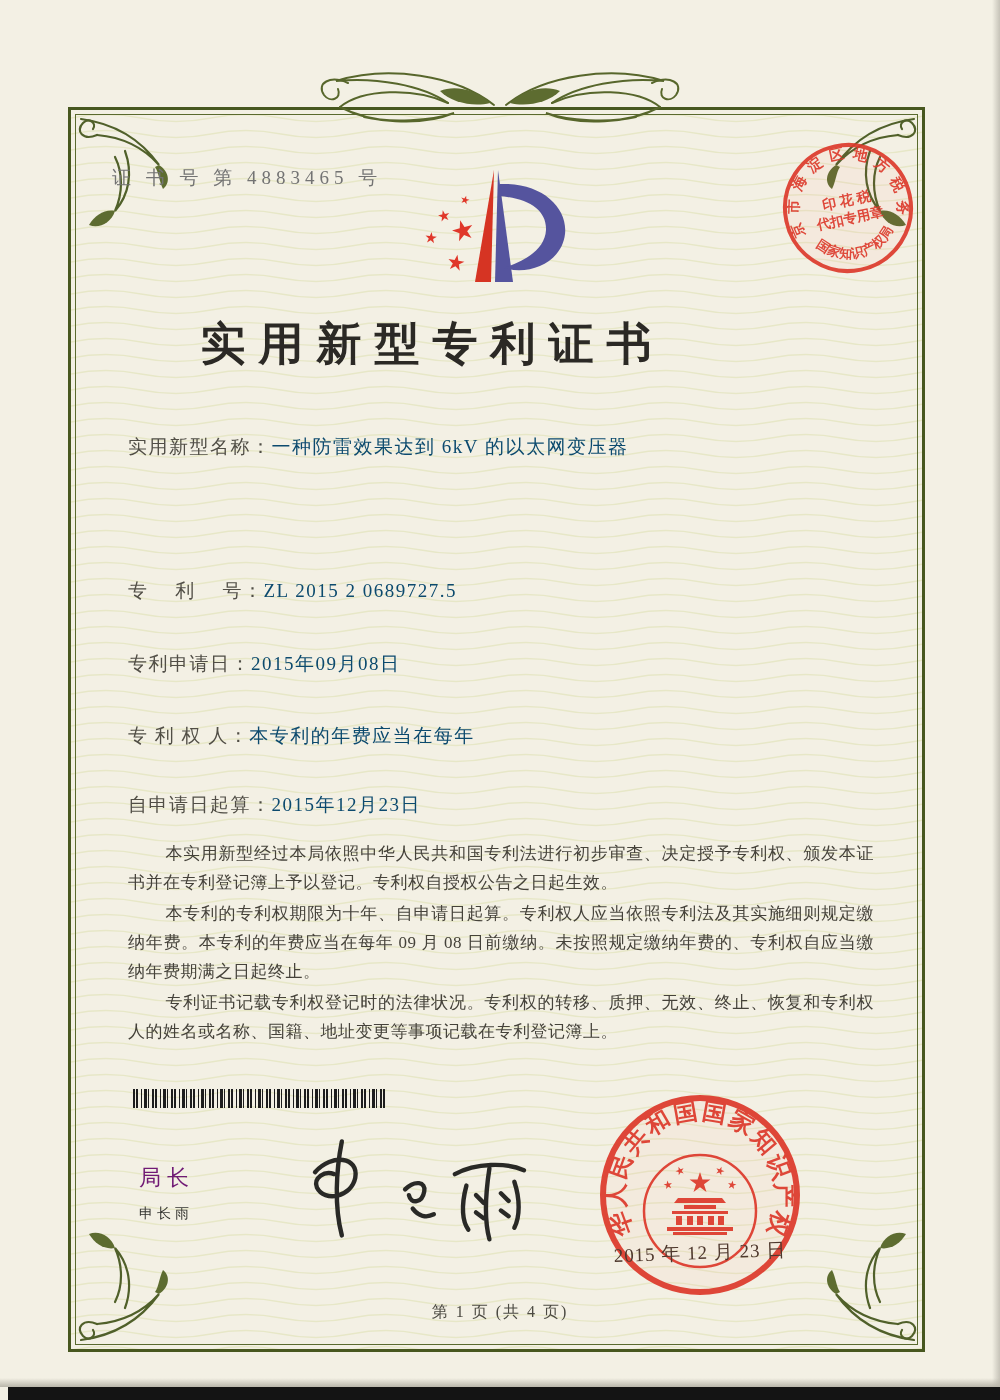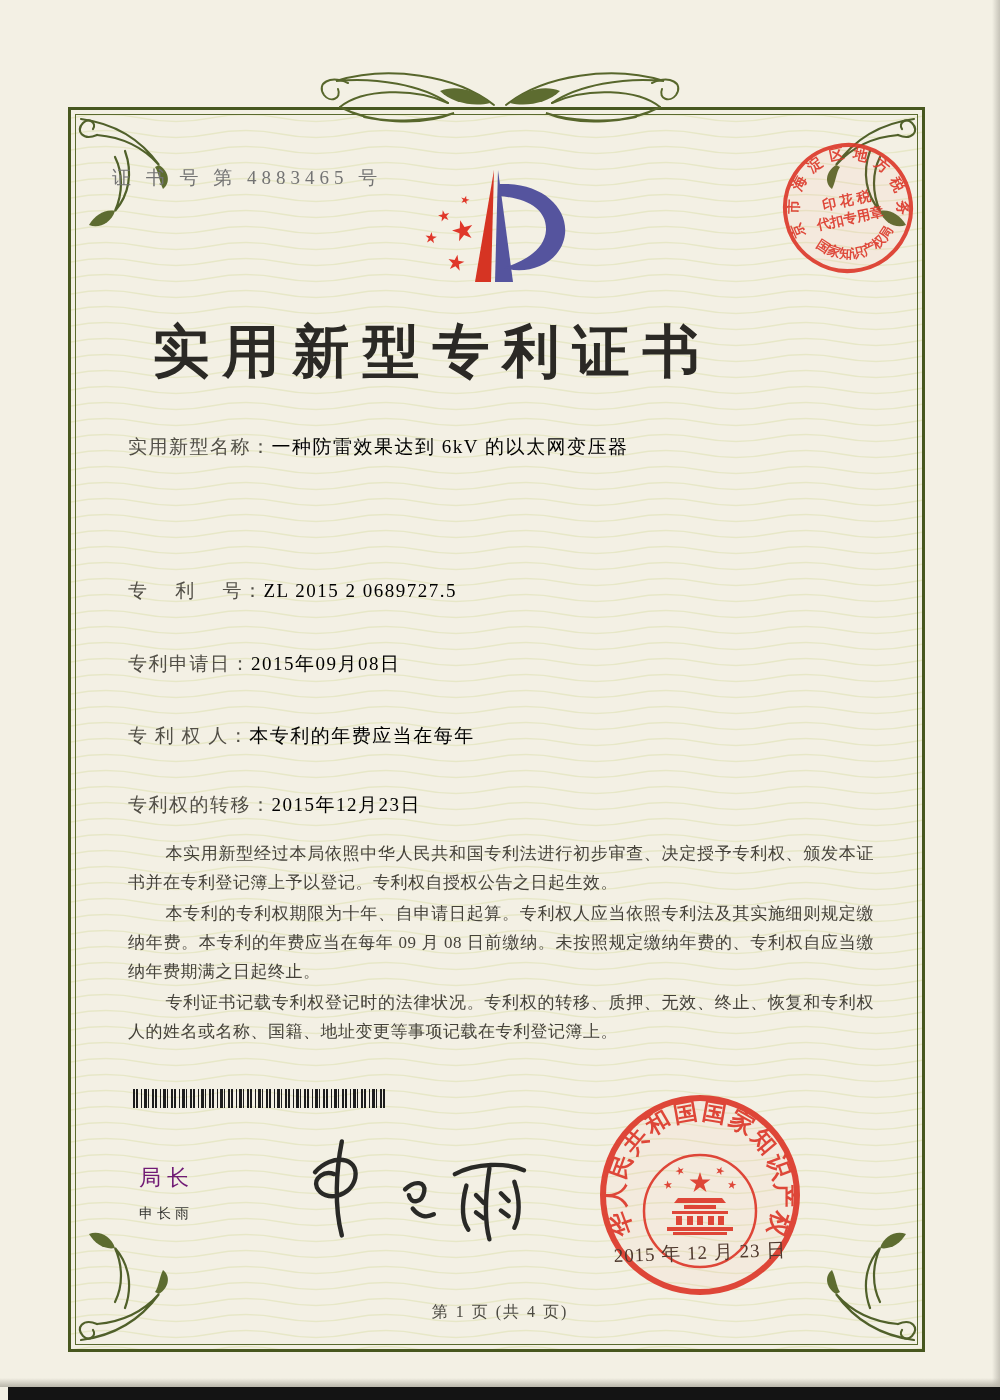--- a/index.html
+++ b/index.html
@@ -8,25 +8,25 @@
   
   .frame-outer{position:absolute;left:68px;top:107px;width:857px;height:1245px;
                border:3px solid #47571f;box-sizing:border-box;}
   .frame-inner{position:absolute;left:4px;top:4px;right:4px;bottom:4px;border:1px solid #5a6a2e;}
   .wavebg{position:absolute;left:71px;top:110px;pointer-events:none;}
   .ornaments{position:absolute;left:0;top:0;pointer-events:none;}
   
   .cert-no{position:absolute;left:112px;top:165px;font-size:19px;letter-spacing:5px;color:#737373;}
   .logo{position:absolute;left:418px;top:164px;}
   .tax-seal{position:absolute;left:763px;top:123px;}
-  .title{position:absolute;left:0;top:314px;width:852px;text-align:center;font-size:57px;
+  .title{position:absolute;left:0;top:314px;width:852px;text-align:center;font-size:45px;
          font-weight:bold;letter-spacing:13px;text-indent:13px;color:#2b2925;}
   .frow{position:absolute;left:128px;font-size:19px;color:#514e46;letter-spacing:1.5px;
         white-space:nowrap;}
-  .frow .fvalue{color:#000000;}
+  .frow .fvalue{color:#0c4a6e;}
   .paras{position:absolute;left:128px;top:839px;width:758px;font-size:17px;line-height:29px;
          color:#45423a;text-align:justify;letter-spacing:.5px;}
   .paras p{margin:0 12px 2px 0;text-indent:2.2em;}
   .barcode{position:absolute;left:133px;top:1089px;width:252px;height:19px;
     background:repeating-linear-gradient(90deg,#1d1d1d 0 2px,rgba(0,0,0,0) 2px 3px,
       #1d1d1d 3px 5px,rgba(0,0,0,0) 5px 8px,#1d1d1d 8px 9px,rgba(0,0,0,0) 9px 11px,
       #1d1d1d 11px 14px,rgba(0,0,0,0) 14px 15px,#1d1d1d 15px 16px,rgba(0,0,0,0) 16px 19px);}
   .officer-title{position:absolute;left:139px;top:1163px;font-size:22px;letter-spacing:6px;
                  color:#701a75;font-family:"Liberation Sans","DejaVu Sans",sans-serif;}
   .officer-name{position:absolute;left:139px;top:1205px;font-size:14px;letter-spacing:4px;
@@ -127,21 +127,21 @@
   <div class="frow" style="top:578px">
     <span class="flabel">专　 利　 号：</span><span class="fvalue">ZL 2015 2 0689727.5</span>
   </div>
   <div class="frow" style="top:651px">
     <span class="flabel">专利申请日：</span><span class="fvalue">2015年09月08日</span>
   </div>
   <div class="frow" style="top:723px">
     <span class="flabel">专 利 权 人：</span><span class="fvalue">本专利的年费应当在每年</span>
   </div>
   <div class="frow" style="top:792px">
-    <span class="flabel">专利权的转移：</span><span class="fvalue">2015年12月23日</span>
+    <span class="flabel">自申请日起算：</span><span class="fvalue">2015年12月23日</span>
   </div>
 
   <div class="paras">
     <p>本实用新型经过本局依照中华人民共和国专利法进行初步审查、决定授予专利权、颁发本证书并在专利登记簿上予以登记。专利权自授权公告之日起生效。</p>
     <p>本专利的专利权期限为十年、自申请日起算。专利权人应当依照专利法及其实施细则规定缴纳年费。本专利的年费应当在每年 09 月 08 日前缴纳。未按照规定缴纳年费的、专利权自应当缴纳年费期满之日起终止。</p>
     <p>专利证书记载专利权登记时的法律状况。专利权的转移、质押、无效、终止、恢复和专利权人的姓名或名称、国籍、地址变更等事项记载在专利登记簿上。</p>
   </div>
 
   <div class="barcode"></div>
 

